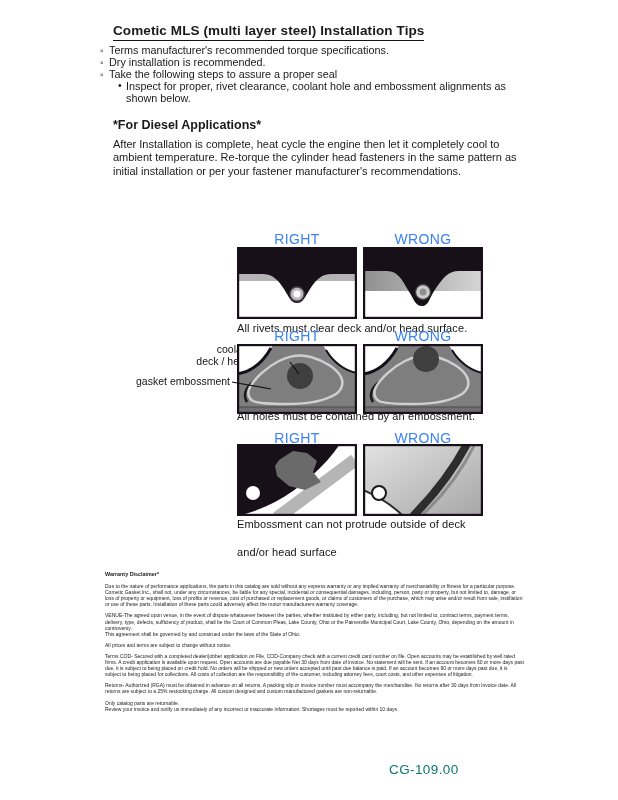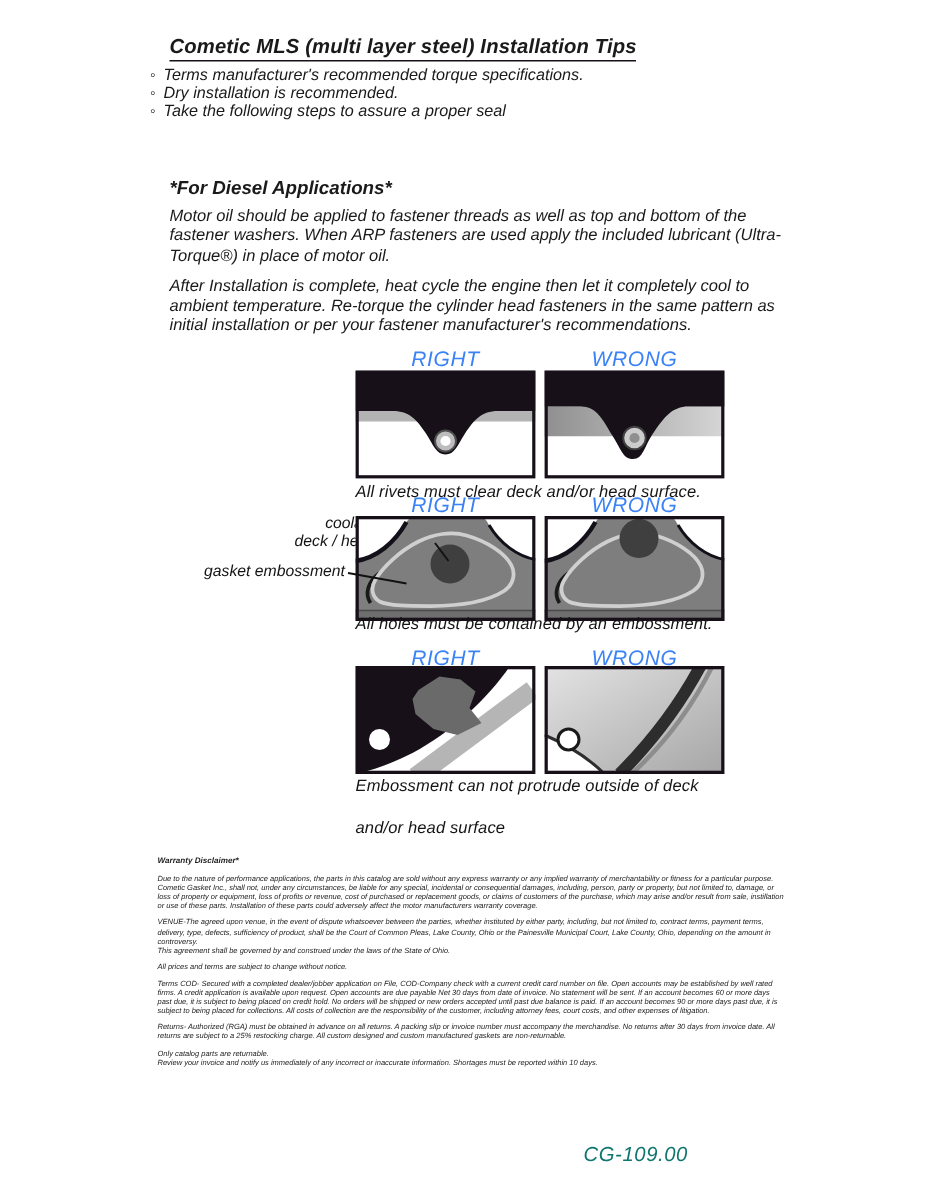--- a/index.html
+++ b/index.html
@@ -1,17 +1,17 @@
 <!DOCTYPE html>
 <html><head>
 <meta charset="utf-8">
 <style>
   html,body{margin:0;padding:0;background:#ffffff;}
   .page{position:relative;width:618px;height:800px;background:#ffffff;overflow:hidden;
-        font-family:"Liberation Sans","DejaVu Sans",sans-serif;color:#1a1a1a;font-style:italic;}
+        font-family:"Liberation Sans","DejaVu Sans",sans-serif;color:#1a1a1a;}
 
   .title{position:absolute;left:113px;top:23px;font-size:13.5px;font-weight:bold;
          border-bottom:1.6px solid #171019;padding-bottom:2px;letter-spacing:.1px;}
 
   .bullets{position:absolute;left:100px;top:44px;width:435px;font-size:10.8px;line-height:12px;}
   .bullet,.subbullet{position:relative;padding-left:9px;}
   .subbullet{margin-left:18px;padding-left:8px;}
   .bullet .marker::before{content:"◦";position:absolute;left:0;top:0;font-size:10.5px;}
   .subbullet .marker::before{content:"•";position:absolute;left:0;top:-1px;font-size:10.5px;}
 
@@ -47,25 +47,28 @@
       <span>Terms manufacturer's recommended torque specifications.</span>
     </div>
     <div class="bullet">
       <span class="marker"></span>
       <span>Dry installation is recommended.</span>
     </div>
     <div class="bullet">
       <span class="marker"></span>
       <span>Take the following steps to assure a proper seal</span>
     </div>
+    <div class="subbullet">
+      <span class="marker"></span>
+      <span>Inspect for proper, rivet clearance, coolant hole and embossment alignments as shown below.</span>
+    </div>
   </div>
 
   <div class="diesel">
     <div class="diesel-heading">*For Diesel Applications*</div>
-    <p>Motor oil should be applied to fastener threads as well as top and bottom of the fastener washers. When ARP fasteners are used apply the included lubricant (Ultra-Torque®) in place of motor oil.</p>
     <p>After Installation is complete, heat cycle the engine then let it completely cool to ambient temperature. Re-torque the cylinder head fasteners in the same pattern as initial installation or per your fastener manufacturer's recommendations.</p>
   </div>
 
   <div class="diagrams">
 
     <div class="dg-header" style="left:237px;top:3px;">RIGHT</div>
     <div class="dg-header" style="left:363px;top:3px;">WRONG</div>
 
     <div class="panel" style="left:237px;top:19px;">
       <svg width="120" height="72" viewBox="0 0 120 72">

